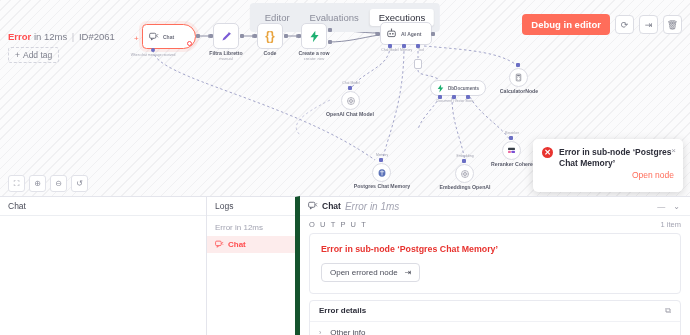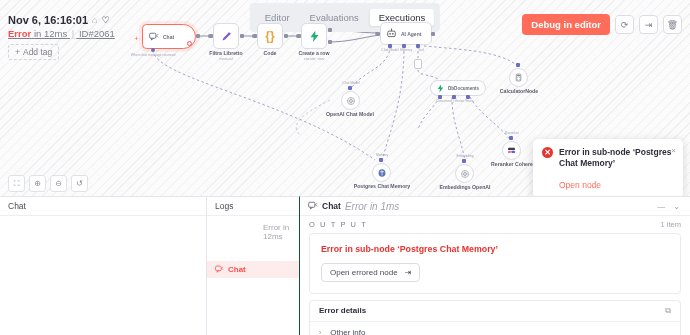--- a/index.html
+++ b/index.html
@@ -18,21 +18,21 @@
     background-color: #fbfbfc;
     background-image: repeating-linear-gradient(
       135deg, #f0f0f2 0px, #f0f0f2 1px, #fbfbfc 1px, #fbfbfc 7px);
     overflow: hidden;
   }
 
   
   .run-info { position: absolute; left: 8px; top: 14px; }
   .run-title { font-size: 11px; font-weight: bold; color: #2d2e3a; display: flex; align-items: center; gap: 4px;}
   .run-title .ic { color: #9b9ba6; font-size: 9px; }
-  .run-sub { font-size: 9.5px; color: #7d7f8c; margin-top: 2px; text-decoration: underline; }
+  .run-sub { font-size: 9.5px; color: #7d7f8c; margin-top: 17px; }
   .run-sub .err { color: #ff4d4f; font-weight: bold; }
   .run-sub .sep { color: #c5c6cf; margin: 0 2px; }
   .add-tag {
     margin-top: 5px; display: inline-flex; align-items: center; gap: 3px;
     border: 1px dashed #d3d4dd; border-radius: 3px;
     font-size: 8.5px; color: #7d7f8c; padding: 2px 6px; background: transparent;
     cursor: pointer;
   }
 
   
@@ -144,37 +144,37 @@
   .toast {
     position: absolute; left: 533px; top: 139px; width: 150px; min-height: 53px;
     background: #fff; border-radius: 5px; box-shadow: 0 2px 10px rgba(0,0,0,.16);
     padding: 8px 9px 8px 9px; display: flex; gap: 6px;
   }
   .toast-ic {
     width: 11px; height: 11px; border-radius: 50%; background: #e8332f; color: #fff;
     font-size: 8px; line-height: 11px; text-align: center; flex: 0 0 auto; font-weight: bold;
   }
   .toast-title { font-size: 8.5px; font-weight: bold; color: #2d2e3a; line-height: 1.35; }
-  .toast-link { font-size: 8.5px; color: #ff6d5a; margin-top: 10px; cursor: pointer; }
+  .toast-link { font-size: 8.5px; color: #ff6d5a; cursor: pointer; text-align: right; }
   .toast-x { position: absolute; right: 7px; top: 7px; font-size: 8px; color: #9b9ba6; cursor: pointer; }
 
   
   .bottom { position: absolute; left: 0; top: 196px; width: 690px; height: 139px; display: flex; background: #fff; }
   .pnl { height: 139px; background: #fff; border-top: 1px solid #e4e5ec; }
   .pnl-chat { width: 207px; border-right: 1px solid #e4e5ec; }
-  .pnl-logs { width: 93px; border-right: 1px solid #14532d; }
+  .pnl-logs { width: 93px; border-right: 5px solid #14532d; }
   .pnl-out  { flex: 1; }
 
   .pnl-head {
     height: 19px; display: flex; align-items: center; padding: 0 8px;
     font-size: 8.5px; color: #4a4c59; border-bottom: 1px solid #eceef2;
   }
   .chat-msg { font-size: 8px; color: #4a4c59; padding: 14px 10px 0 14px; }
 
-  .logs-status { font-size: 8px; color: #a3a4b2; padding: 7px 8px 20px 8px; margin-left: 48px; }
+  .logs-status { font-size: 8px; color: #a3a4b2; padding: 7px 8px 4px 8px; }
   .log-row {
     background: #fdecec; display: flex; align-items: center; gap: 4px;
     padding: 4px 8px; cursor: pointer;
   }
   .log-row .t { font-size: 8px; color: #ff4d4f; font-weight: bold; }
 
   .out-head {
     height: 19px; display: flex; align-items: center; gap: 4px; padding: 0 8px;
     border-bottom: 1px solid #eceef2;
   }
@@ -243,25 +243,20 @@
       <path d="M418,70 C418,76 430,74 438,79" stroke="#9a9cc4" stroke-width="0.9" fill="none" stroke-dasharray="2.5,2.5"></path>
       <path d="M424,46 C470,50 500,52 518,66" stroke="#9a9cc4" stroke-width="0.9" fill="none" stroke-dasharray="2.5,2.5"></path>
 
       <path d="M452,97 C452,125 462,140 465,162" stroke="#9a9cc4" stroke-width="0.9" fill="none" stroke-dasharray="2.5,2.5"></path>
       <path d="M470,97 C480,115 500,125 510,140" stroke="#9a9cc4" stroke-width="0.9" fill="none" stroke-dasharray="2.5,2.5"></path>
       <path d="M440,97 C430,112 420,120 418,130" stroke="#9a9cc4" stroke-width="0.9" fill="none" stroke-dasharray="2.5,2.5"></path>
       <path d="M330,100 C300,115 290,125 300,135" stroke="#9a9cc4" stroke-width="0.9" fill="none" stroke-dasharray="2.5,2.5" opacity="0.6"></path>
     </svg>
 
     <div class="run-info">
-      <div class="run-title">
-        <span>Nov 6, 16:16:01</span>
-        <span class="ic">⌂</span>
-        <span class="ic">♡</span>
-      </div>
       <div class="run-sub">
         <span class="err">Error</span>
         <span>in 12ms</span>
         <span class="sep">|</span>
         <span>ID#2061</span>
       </div>
       <div class="add-tag">
         <span>+</span>
         <span>Add tag</span>
       </div>

